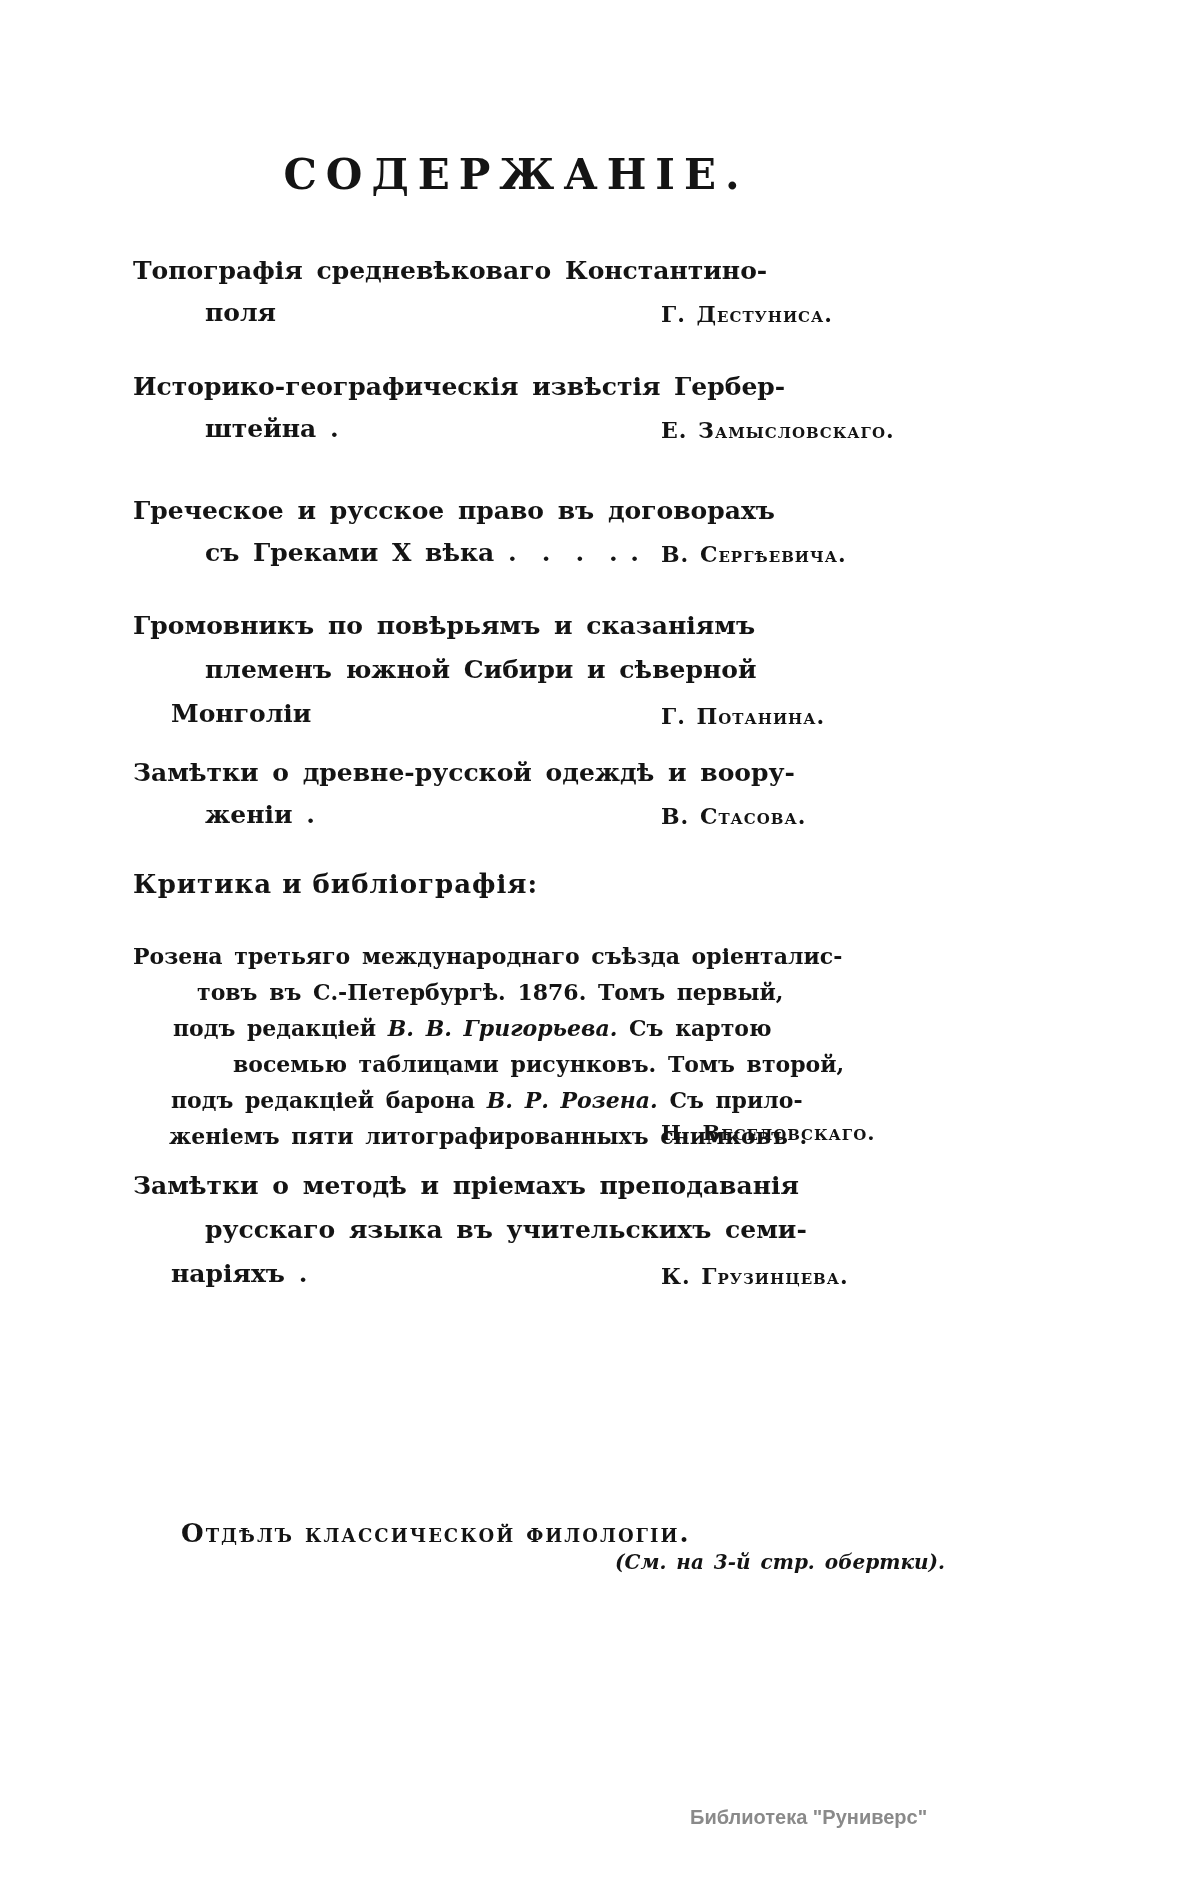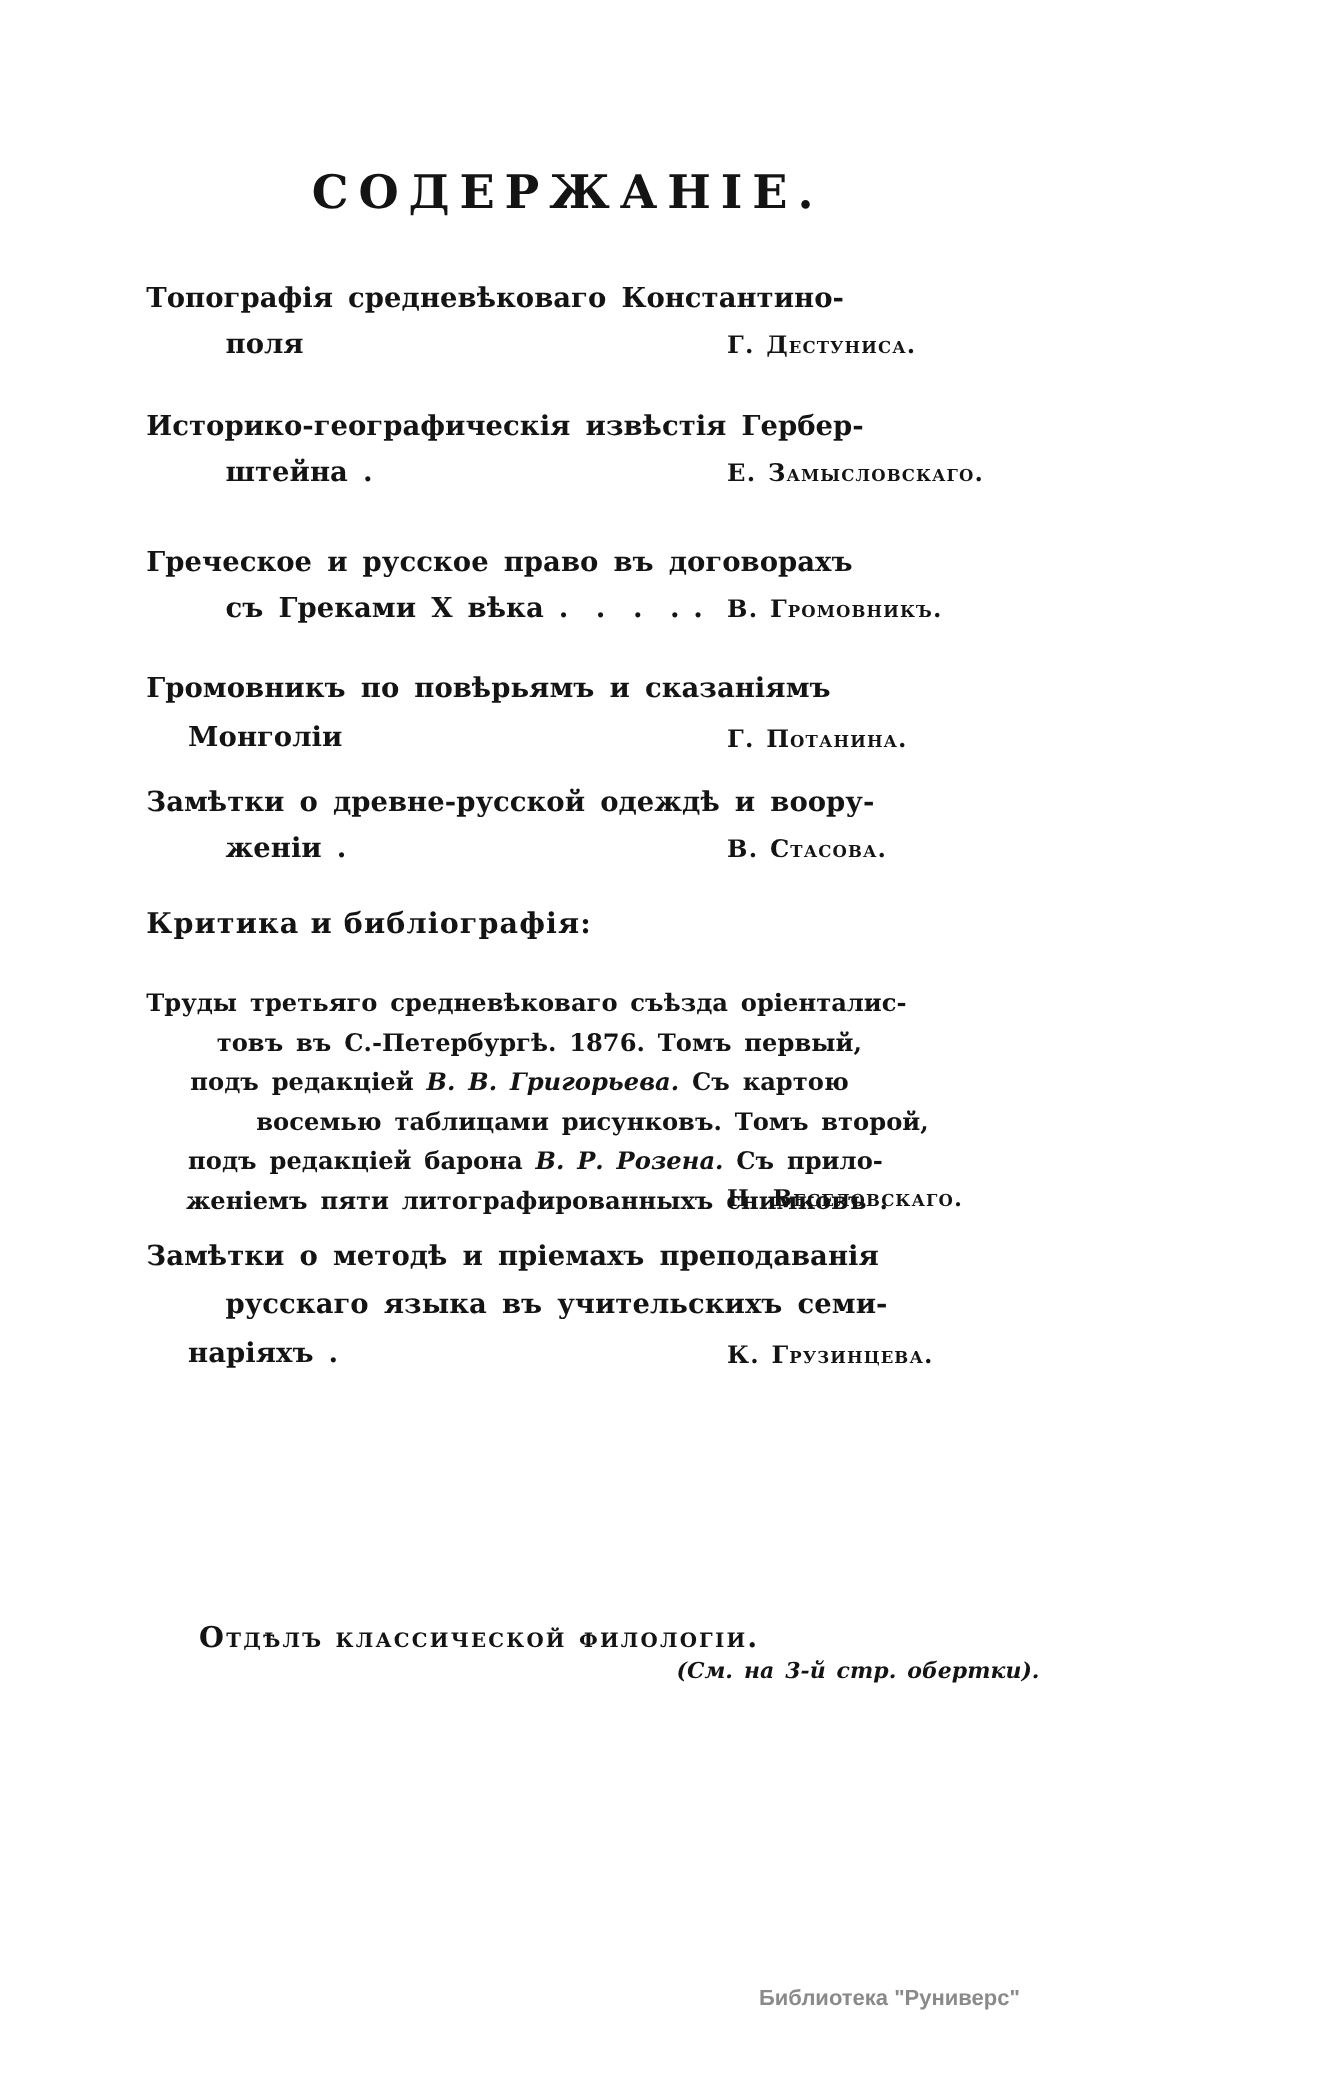--- a/index.html
+++ b/index.html
@@ -145,39 +145,40 @@
 
   <div class="entry e2">
     <div class="line">Историко-географическія извѣстія Гербер-</div>
     <div class="line ind-a">штейна .</div>
     <span class="author">Е. Замысловскаго.</span>
   </div>
 
   <div class="entry e3">
     <div class="line">Греческое и русское право въ договорахъ</div>
     <div class="line ind-a">съ Греками X вѣка . . . . .</div>
-    <span class="author">В. Громовникъ.</span>
+    <span class="author">В. Сергѣевича.</span>
   </div>
 
   <div class="entry e4">
     <div class="line">Громовникъ по повѣрьямъ и сказаніямъ</div>
+    <div class="line ind-a">племенъ южной Сибири и сѣверной</div>
     <div class="line ind-b">Монголіи</div>
     <span class="author">Г. Потанина.</span>
   </div>
 
   <div class="entry e5">
     <div class="line">Замѣтки о древне-русской одеждѣ и воору-</div>
     <div class="line ind-a">женіи .</div>
     <span class="author">В. Стасова.</span>
   </div>
 
   <div class="heading-critique">Критика и библіографія:</div>
 
   <div class="bib">
-    <div class="line">Труды третьяго средневѣковаго съѣзда оріенталис-</div>
+    <div class="line">Розена третьяго международнаго съѣзда оріенталис-</div>
     <div class="line bib-ind1">товъ въ С.-Петербургѣ. 1876. Томъ первый,</div>
     <div class="line bib-ind2"><span>подъ редакціей </span><span class="it">В. В. Григорьева.</span><span> Съ картою</span></div>
     <div class="line bib-ind3">восемью таблицами рисунковъ. Томъ второй,</div>
     <div class="line bib-ind4"><span>подъ редакціей барона </span><span class="it">В. Р. Розена.</span><span> Съ прило-</span></div>
     <div class="line bib-ind5">женіемъ пяти литографированныхъ снимковъ .</div>
     <span class="author">Н. Веселовскаго.</span>
   </div>
 
   <div class="entry e7">
     <div class="line">Замѣтки о методѣ и пріемахъ преподаванія</div>

